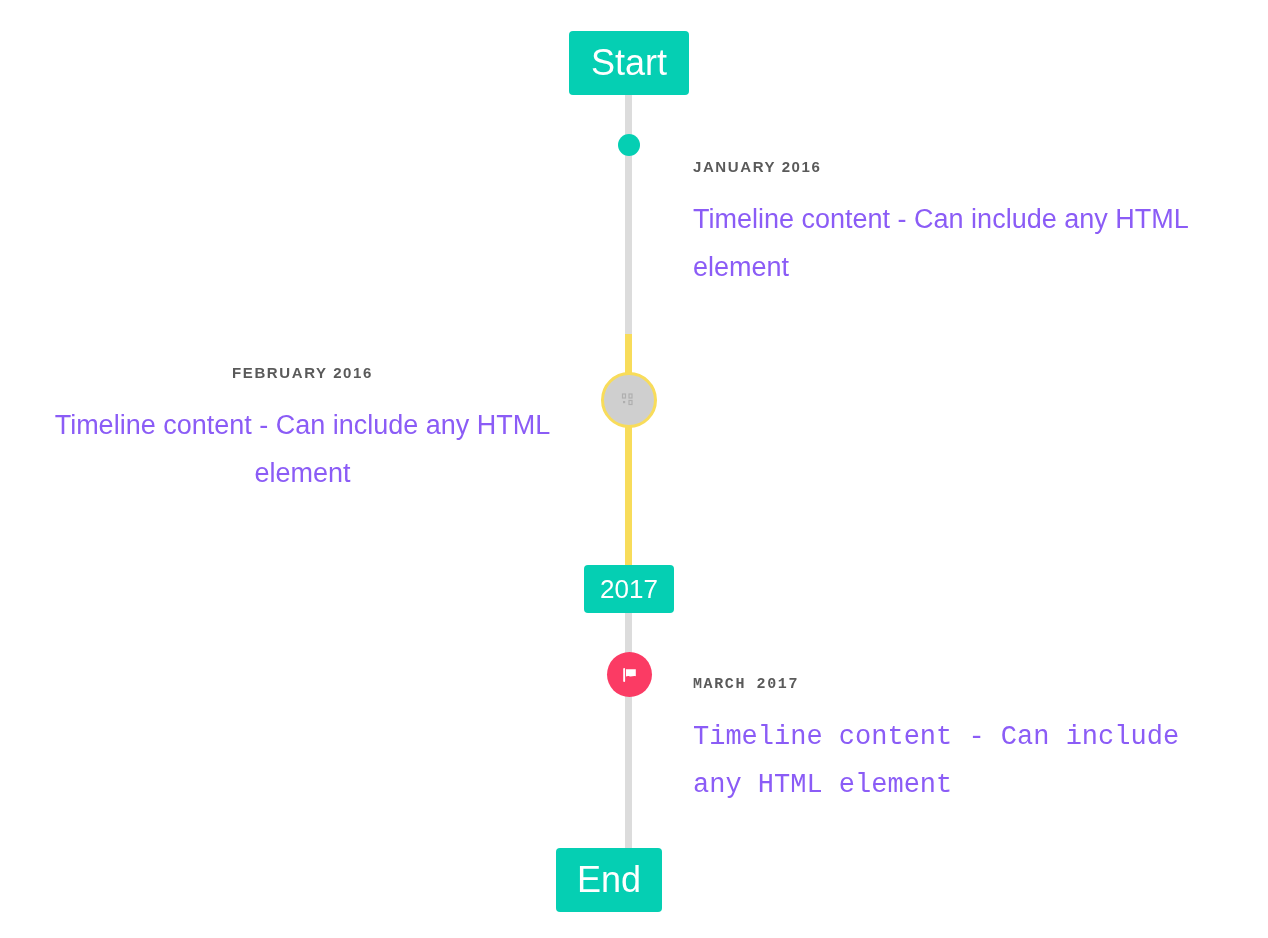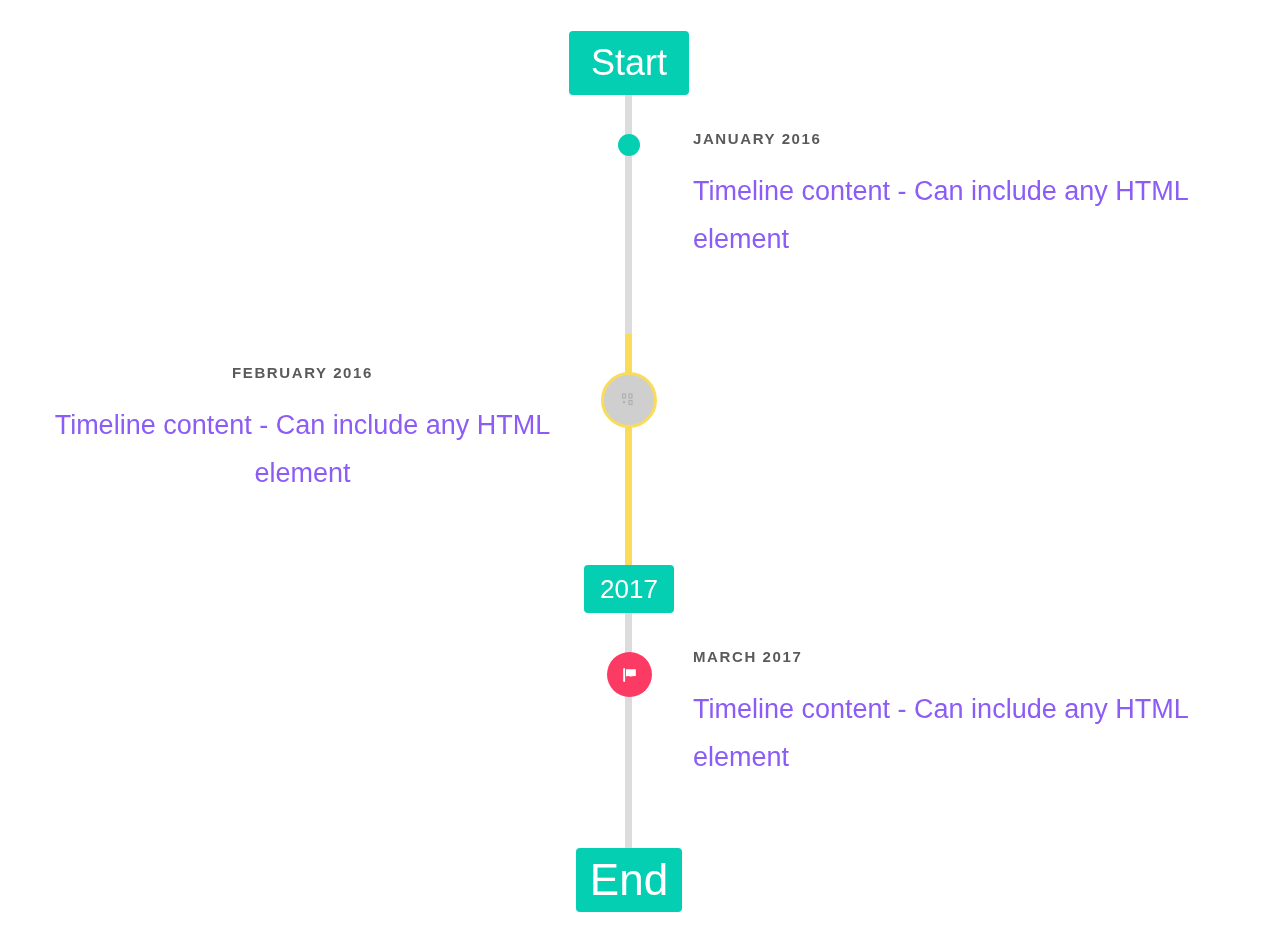--- a/index.html
+++ b/index.html
@@ -47,23 +47,23 @@
     left: 569px; top: 31px;
     width: 120px; height: 64px;
     font-size: 36px;
   }
   .chip-year {
     left: 584px; top: 565px;
     width: 90px; height: 48px;
     font-size: 26px;
   }
   .chip-end {
-    left: 576px; top: 848px;
+    left: 556px; top: 848px;
     width: 106px; height: 64px;
-    font-size: 44px;
+    font-size: 36px;
   }
 
   
   .marker {
     position: absolute;
     border-radius: 50%;
     box-sizing: border-box;
   }
   .marker-dot {
     left: 618px; top: 134px;
@@ -89,26 +89,26 @@
     width: 45px; height: 45px;
     background: #fb3b64;
     display: flex;
     align-items: center;
     justify-content: center;
   }
   .flag-icon { width: 20px; height: 20px; display: block; }
 
   
   .entry { position: absolute; }
-  .entry-right { left: 693px; width: 530px; text-align: left; }
+  .entry-right { left: 693px; width: 530px; text-align: left; margin-top: 28px; }
   .entry-left  { left: 40px;  width: 525px; text-align: center; }
 
   .entry-jan { top: 130px; }
   .entry-feb { top: 364px; }
-  .entry-mar { top: 648px; }
+  .entry-mar { top: 648px; font-family: Liberation Mono, monospace; }
 
   .entry-date {
     font-size: 15px;
     font-weight: bold;
     letter-spacing: 1.6px;
     color: #5a5a5a;
     text-transform: uppercase;
     margin: 0 0 20px 0;
   }
   .entry-body {

